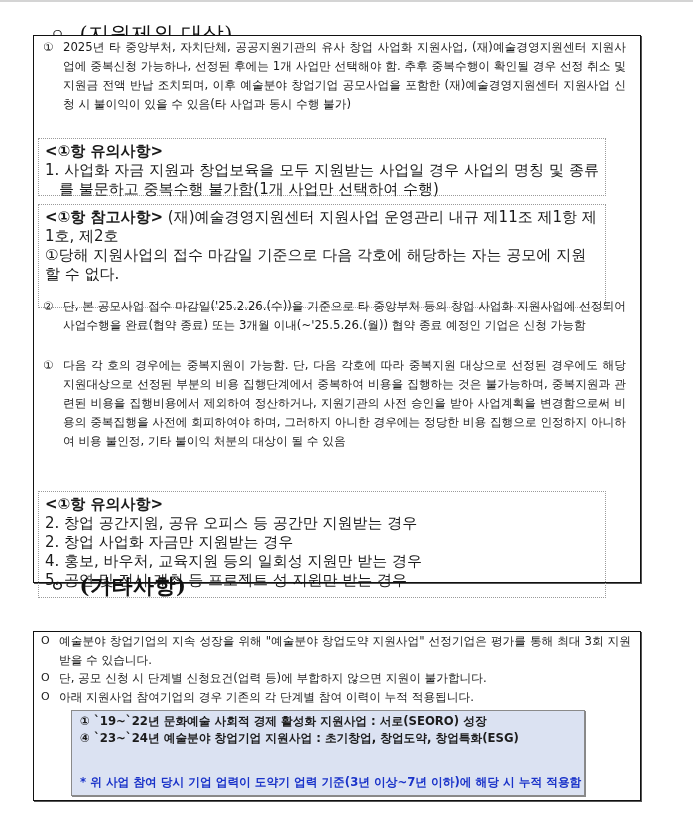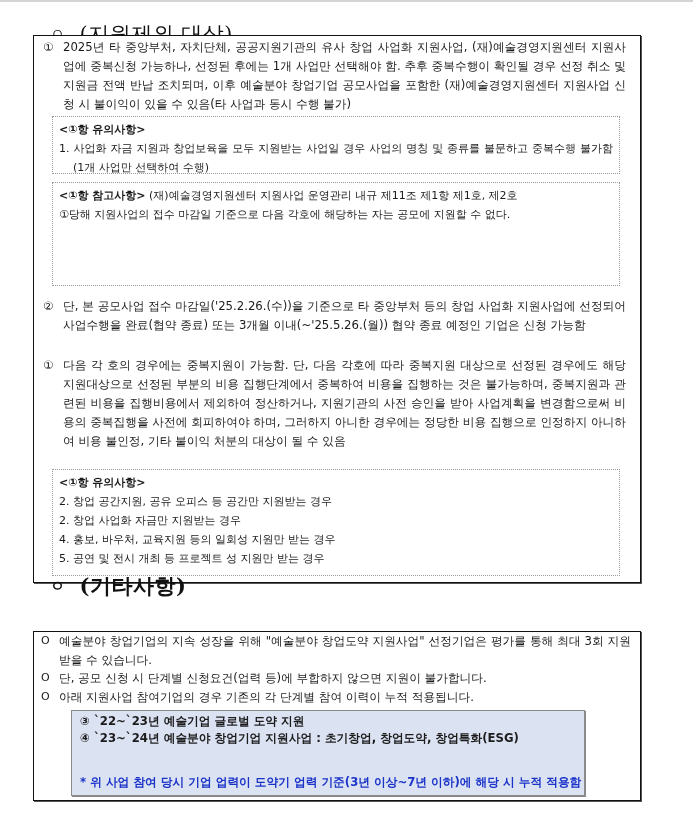--- a/index.html
+++ b/index.html
@@ -17,21 +17,21 @@
   .box2 { top:631px; height:170px; }
 
   .para { position:absolute; font-size:11.7px; line-height:19px; text-align:justify; }
   .para .num { position:absolute; left:0; top:0; }
   .para .txt { display:block; padding-left:20px; }
 
   .p1 { left:9px; top:2px; width:583px; }
   .p2 { left:9px; top:261px; width:583px; }
   .p3 { left:9px; top:320px; width:583px; }
 
-  .note { position:absolute; left:18px; width:568px; border:1px dotted #9a9a9a; box-sizing:border-box; padding:3px 6px 3px 6px; font-size:11px; line-height:19px; }
+  .note { position:absolute; left:4px; width:568px; border:1px dotted #9a9a9a; box-sizing:border-box; padding:3px 6px 3px 6px; font-size:15px; line-height:19px;margin-top:22px; }
   .n1 { top:80px; height:58px; }
   .n2 { top:146px; height:104px; }
   .n3 { top:433px; height:107px; }
   .note .title { font-weight:bold; }
   .note .line { display:block; }
   .note .hang { display:block; padding-left:14px; text-indent:-14px; text-align:justify; }
 
   .bl { position:absolute; left:7px; width:590px; font-size:11.7px; line-height:18.5px; }
   .bl .o { position:absolute; left:0; top:0; font-size:11px; }
   .bl .t { display:block; padding-left:18px; text-align:justify; }
@@ -99,17 +99,17 @@
   <div class="bl b2">
     <span class="o">O</span>
     <span class="t">단, 공모 신청 시 단계별 신청요건(업력 등)에 부합하지 않으면 지원이 불가합니다.</span>
   </div>
   <div class="bl b3">
     <span class="o">O</span>
     <span class="t">아래 지원사업 참여기업의 경우 기존의 각 단계별 참여 이력이 누적 적용됩니다.</span>
   </div>
 
   <div class="hist">
-    <span class="row">③ `22~`23년 예술기업 글로벌 도약 지원</span>
+    <span class="row">① `19~`22년 문화예술 사회적 경제 활성화 지원사업 : 서로(SEORO) 성장</span>
     <span class="row">④ `23~`24년 예술분야 창업기업 지원사업 : 초기창업, 창업도약, 창업특화(ESG)</span>
     <span class="row foot">* 위 사업 참여 당시 기업 업력이 도약기 업력 기준(3년 이상~7년 이하)에 해당 시 누적 적용함</span>
   </div>
 </div>
 
 </body></html>

